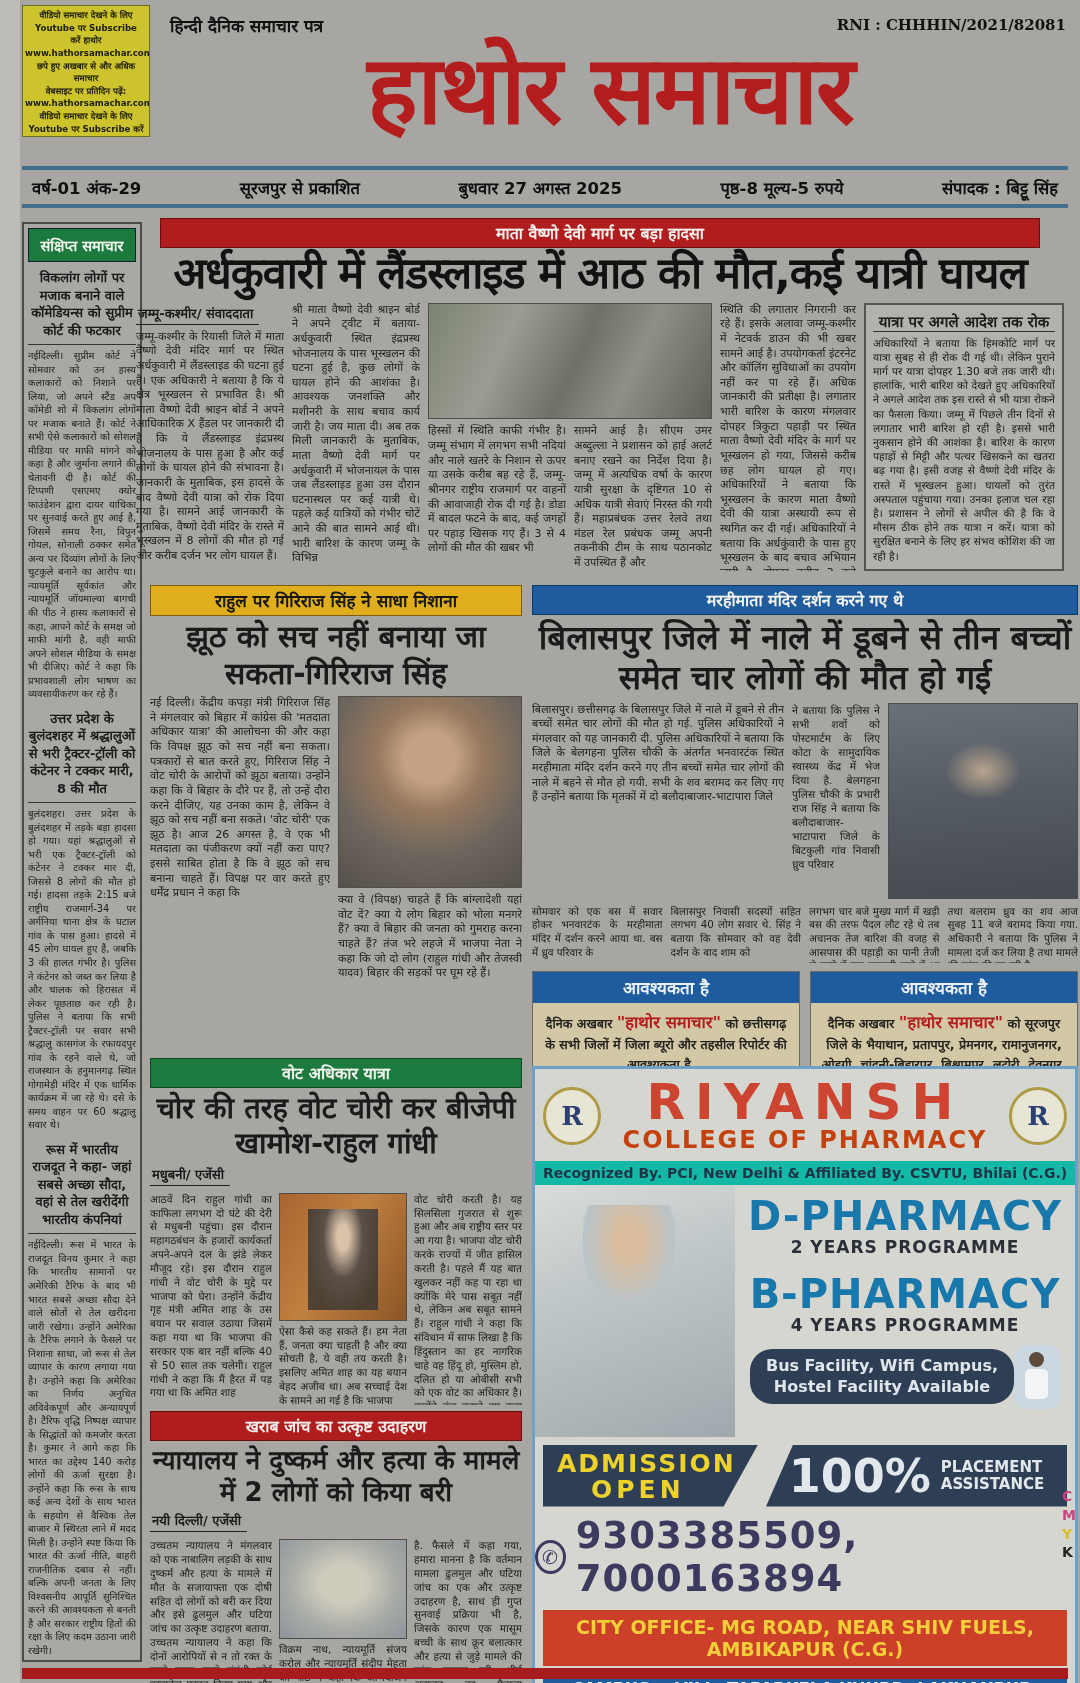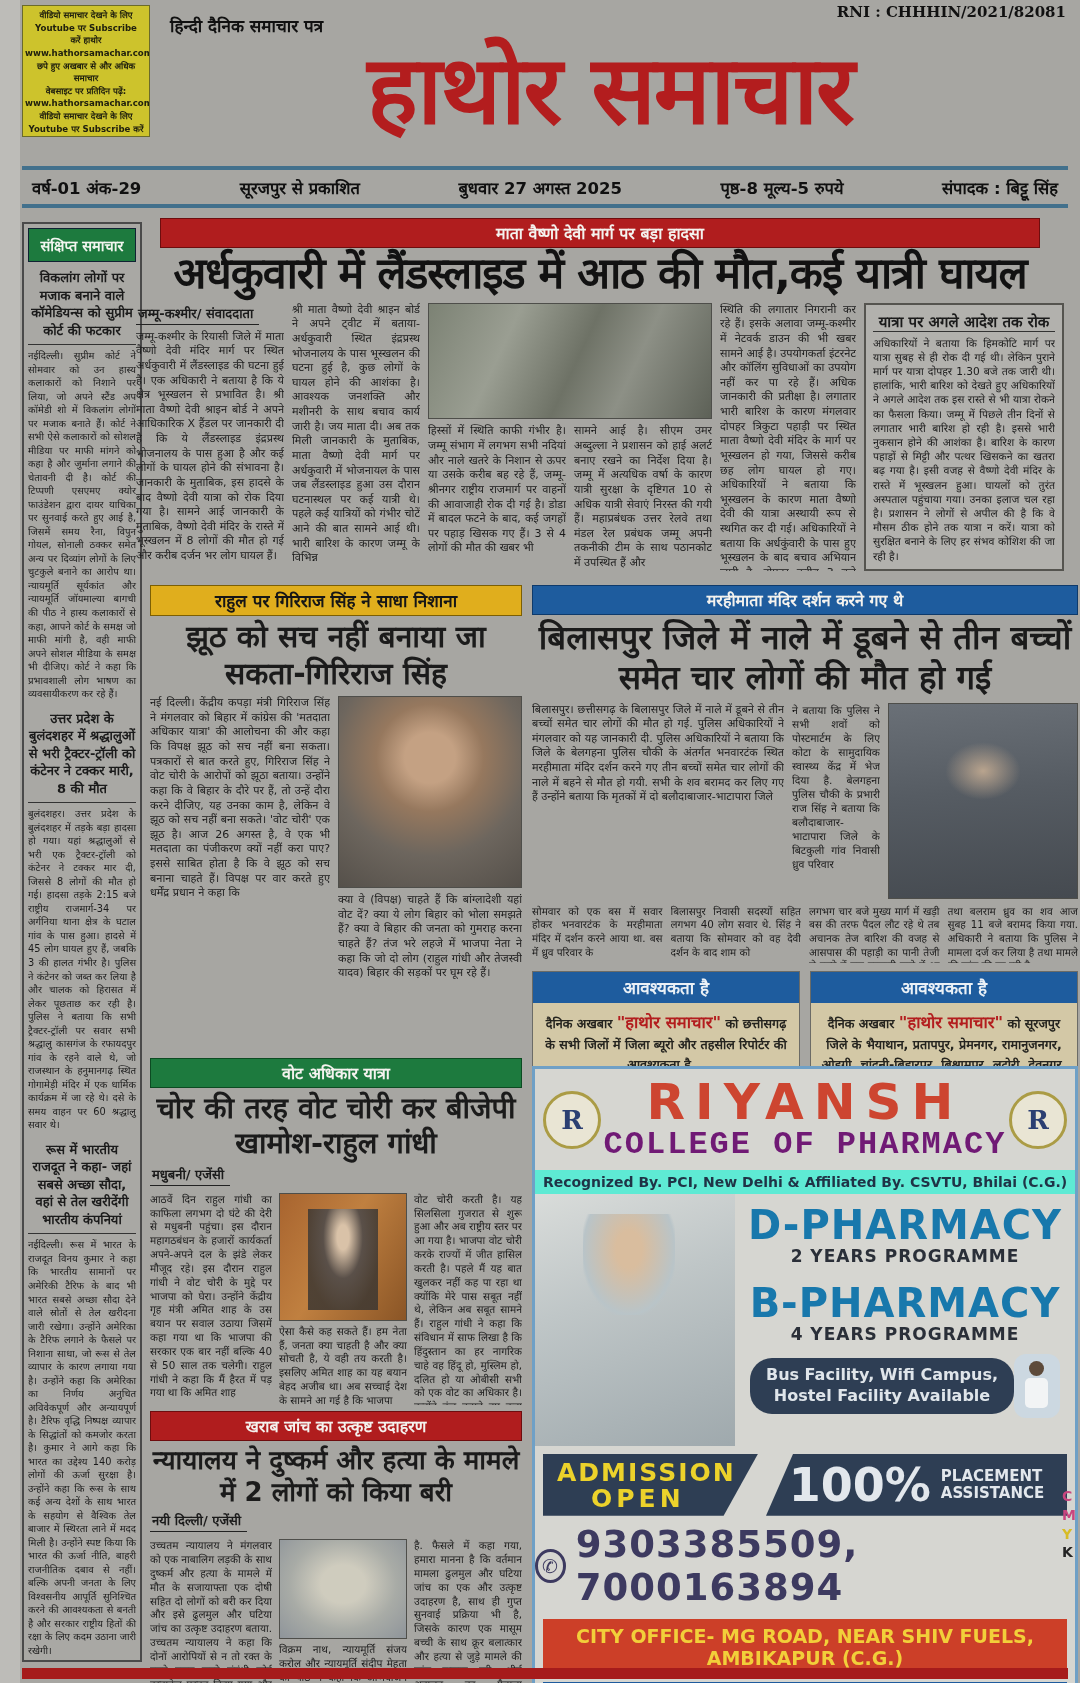--- a/index.html
+++ b/index.html
@@ -7,21 +7,21 @@
   .page { position:relative; width:1080px; height:1683px; margin:0 auto;
           background:#a7a6a2; overflow:hidden; color:#1b1b1b; }
   .left-edge { position:absolute; left:0; top:0; width:20px; height:100%; background:#bdbcb8; }
 
   
   .promo-box { position:absolute; left:22px; top:5px; width:128px; height:132px;
                background:#cdc32c; border:1px solid #6b6b2a; padding:3px 2px;
                text-align:center; overflow:hidden; }
   .promo-box div { font-size:8.6px; font-weight:bold; line-height:1.47; color:#20200e; }
   .pretitle { position:absolute; left:170px; top:14px; font-size:17px; font-weight:bold; color:#111; }
-  .rni { position:absolute; right:14px; top:3px; font-family:"DejaVu Serif", serif;
+  .rni { position:absolute; right:14px; top:16px; font-family:"DejaVu Serif", serif;
          font-size:15px; font-weight:bold; color:#111; }
   .masthead { position:absolute; left:150px; top:26px; width:920px; height:140px;
               text-align:center; font-size:95px; line-height:1.35; font-weight:800;
               color:#b31d1e; letter-spacing:-2px; }
   .dateline { position:absolute; left:22px; top:166px; width:1046px; height:42px;
               border-top:4px solid #42708c; border-bottom:4px solid #42708c;
               display:flex; align-items:center; justify-content:space-between;
               padding:0 10px; }
   .dateline div { font-size:16.5px; font-weight:bold; color:#101010; }
 
@@ -111,22 +111,22 @@
   .crt-c3 { width:108px; font-size:10.4px; }
 
   
   .ad { border:3px solid #6fa0c6; background:#d6d6d1; margin-top:8px; overflow:hidden; }
   .ad-head { display:flex; align-items:center; justify-content:space-between; padding:8px 8px 2px; }
   .ad-logo { width:58px; height:58px; border-radius:50%; background:#e9e5d4;
              border:3px solid #ab9c45; display:flex; align-items:center; justify-content:center;
              font-family:"DejaVu Serif", serif; font-size:26px; font-weight:bold; color:#2b3f72; }
   .ad-titles { text-align:center; flex:1; }
   .ad-t1 { font-size:50px; font-weight:800; color:#cd4530; letter-spacing:10px; line-height:1; }
-  .ad-t2 { font-size:32px; font-weight:800; color:#701a75; letter-spacing:2px; line-height:1.15;font-family:Liberation Mono, monospace; }
-  .ad-recog { background:#5eead4; color:#1f3346; font-weight:bold; font-size:14px;
+  .ad-t2 { font-size:24px; font-weight:800; color:#c2410c; letter-spacing:2px; line-height:1.15; }
+  .ad-recog { background:#14b8a6; color:#1f3346; font-weight:bold; font-size:14px;
               text-align:center; padding:4px 0; margin-top:4px; }
   .ad-mid { display:flex; }
   .ad-photo { width:200px; height:252px; background:
       linear-gradient(160deg,#d9dcda 0%,#bfc6c7 40%,#9fa9ad 100%); position:relative; }
   .ad-photo::after { content:""; position:absolute; left:24%; top:8%; width:46%; height:40%;
       background:radial-gradient(ellipse at 50% 35%,#d9bd9e 20%,#b9c4c8 70%,rgba(0,0,0,0) 75%); }
   .ad-progs { flex:1; text-align:center; padding-top:10px; }
   .ad-dp { font-size:40px; font-weight:800; color:#1878ac; letter-spacing:1px; line-height:1.05; }
   .ad-yrs { font-size:17px; font-weight:800; color:#2a2f38; letter-spacing:1px; }
   .ad-pill-row { display:flex; align-items:center; justify-content:center; margin-top:10px; }
@@ -223,21 +223,21 @@
   </div>
 
   <div class="row2">
     <div class="blk-left">
       <div class="kicker yellow">राहुल पर गिरिराज सिंह ने साधा निशाना</div>
       <div class="gir-hl">झूठ को सच नहीं बनाया जा सकता-गिरिराज सिंह</div>
       <div class="gir-body">
         <div class="gir-c1 txt">नई दिल्ली। केंद्रीय कपड़ा मंत्री गिरिराज सिंह ने मंगलवार को बिहार में कांग्रेस की 'मतदाता अधिकार यात्रा' की आलोचना की और कहा कि विपक्ष झूठ को सच नहीं बना सकता। पत्रकारों से बात करते हुए, गिरिराज सिंह ने वोट चोरी के आरोपों को झूठा बताया। उन्होंने कहा कि वे बिहार के दौरे पर हैं, तो उन्हें दौरा करने दीजिए, यह उनका काम है, लेकिन वे झूठ को सच नहीं बना सकते। 'वोट चोरी' एक झूठ है। आज 26 अगस्त है, वे एक भी मतदाता का पंजीकरण क्यों नहीं करा पाए? इससे साबित होता है कि वे झूठ को सच बनाना चाहते हैं। विपक्ष पर वार करते हुए धर्मेंद्र प्रधान ने कहा कि</div>
         <div class="gir-right">
           <div class="gir-photo photo"></div>
-          <div class="txt" style="flex:1;">क्या वे (विपक्ष) चाहते हैं कि बांग्लादेशी यहां वोट दें? क्या ये लोग बिहार को भोला समझते हैं? क्या वे बिहार की जनता को गुमराह करना चाहते हैं? तंज भरे लहजे में भाजपा नेता ने कहा कि जो दो लोग (राहुल गांधी और तेजस्वी यादव) बिहार की सड़कों पर घूम रहे हैं।</div>
+          <div class="txt" style="flex:1;">क्या वे (विपक्ष) चाहते हैं कि बांग्लादेशी यहां वोट दें? क्या ये लोग बिहार को भोला मनगरे हैं? क्या वे बिहार की जनता को गुमराह करना चाहते हैं? तंज भरे लहजे में भाजपा नेता ने कहा कि जो दो लोग (राहुल गांधी और तेजस्वी यादव) बिहार की सड़कों पर घूम रहे हैं।</div>
         </div>
       </div>
     </div>
 
     <div class="blk-right">
       <div class="kicker blue">मरहीमाता मंदिर दर्शन करने गए थे</div>
       <div class="bil-hl">बिलासपुर जिले में नाले में डूबने से तीन बच्चों समेत चार लोगों की मौत हो गई</div>
       <div class="bil-body">
         <div class="bil-c1 txt">बिलासपुर। छत्तीसगढ़ के बिलासपुर जिले में नाले में डूबने से तीन बच्चों समेत चार लोगों की मौत हो गई. पुलिस अधिकारियों ने मंगलवार को यह जानकारी दी. पुलिस अधिकारियों ने बताया कि जिले के बेलगहना पुलिस चौकी के अंतर्गत भनवारटंक स्थित मरहीमाता मंदिर दर्शन करने गए तीन बच्चों समेत चार लोगों की नाले में बहने से मौत हो गयी. सभी के शव बरामद कर लिए गए हैं उन्होंने बताया कि मृतकों में दो बलौदाबाजार-भाटापारा जिले</div>
         <div class="bil-c2 txt">ने बताया कि पुलिस ने सभी शवों को पोस्टमार्टम के लिए कोटा के सामुदायिक स्वास्थ्य केंद्र में भेज दिया है. बेलगहना पुलिस चौकी के प्रभारी राज सिंह ने बताया कि बलौदाबाजार- भाटापारा जिले के बिटकुली गांव निवासी ध्रुव परिवार</div>

